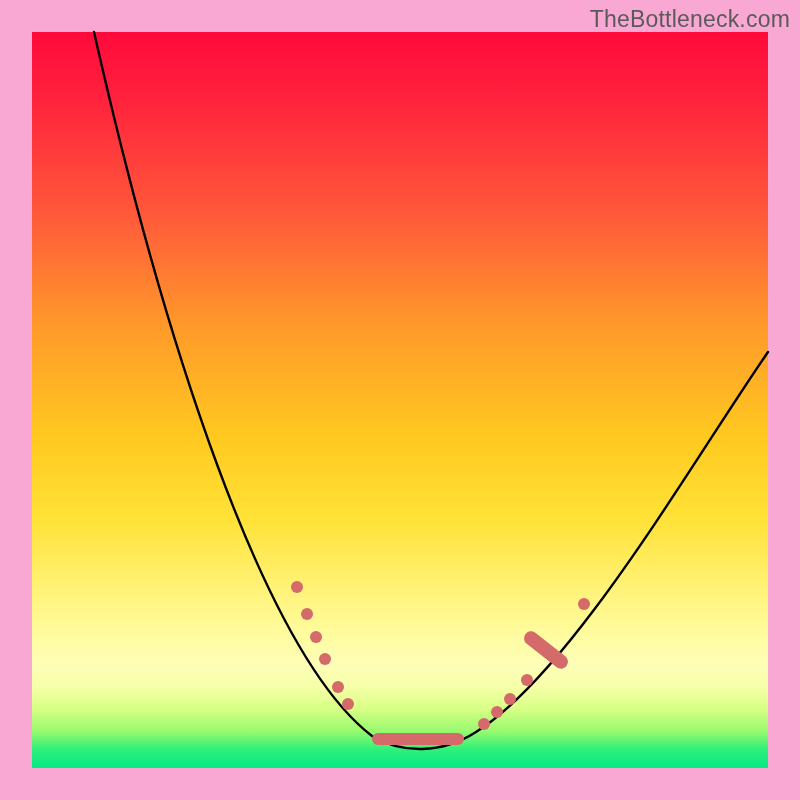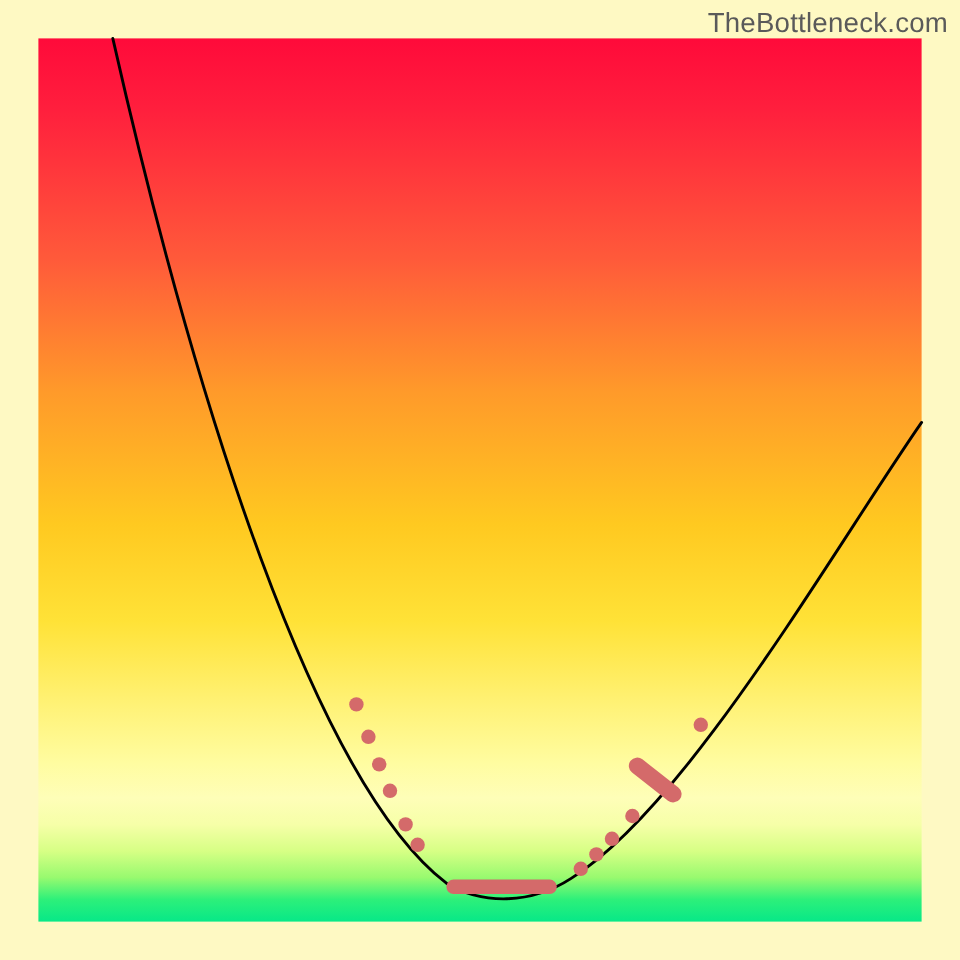--- a/index.html
+++ b/index.html
@@ -8,21 +8,21 @@
     width: 800px;
     height: 800px;
     overflow: hidden;
     background: #000;
     font-family: Arial, Helvetica, sans-serif;
   }
   .frame {
     position: relative;
     width: 800px;
     height: 800px;
-    background: #fef9c3;
+    background: #f9a8d4;
   }
   .plot-area {
     position: absolute;
     left: 32px;
     top: 32px;
     width: 736px;
     height: 736px;
     
     background: linear-gradient(
       to bottom,

